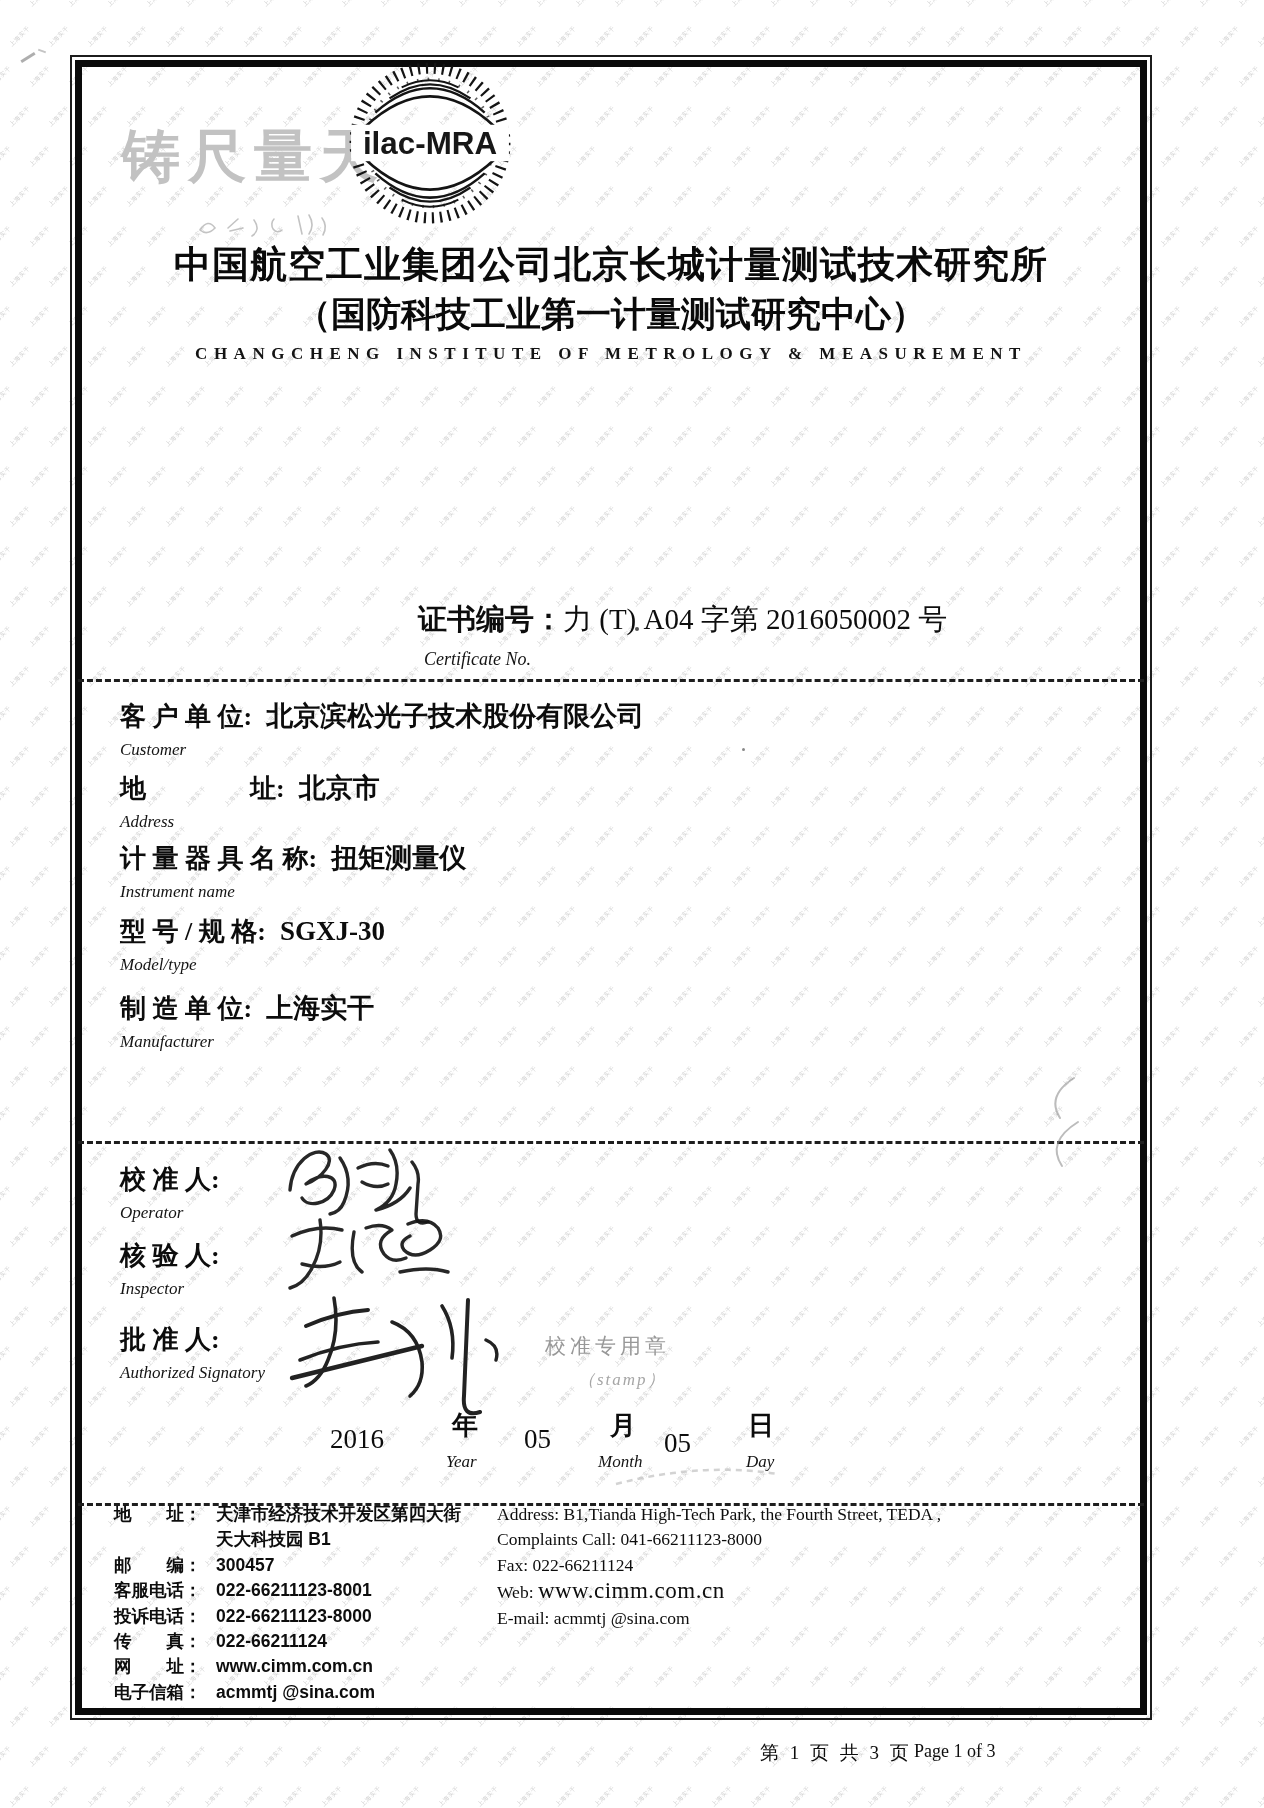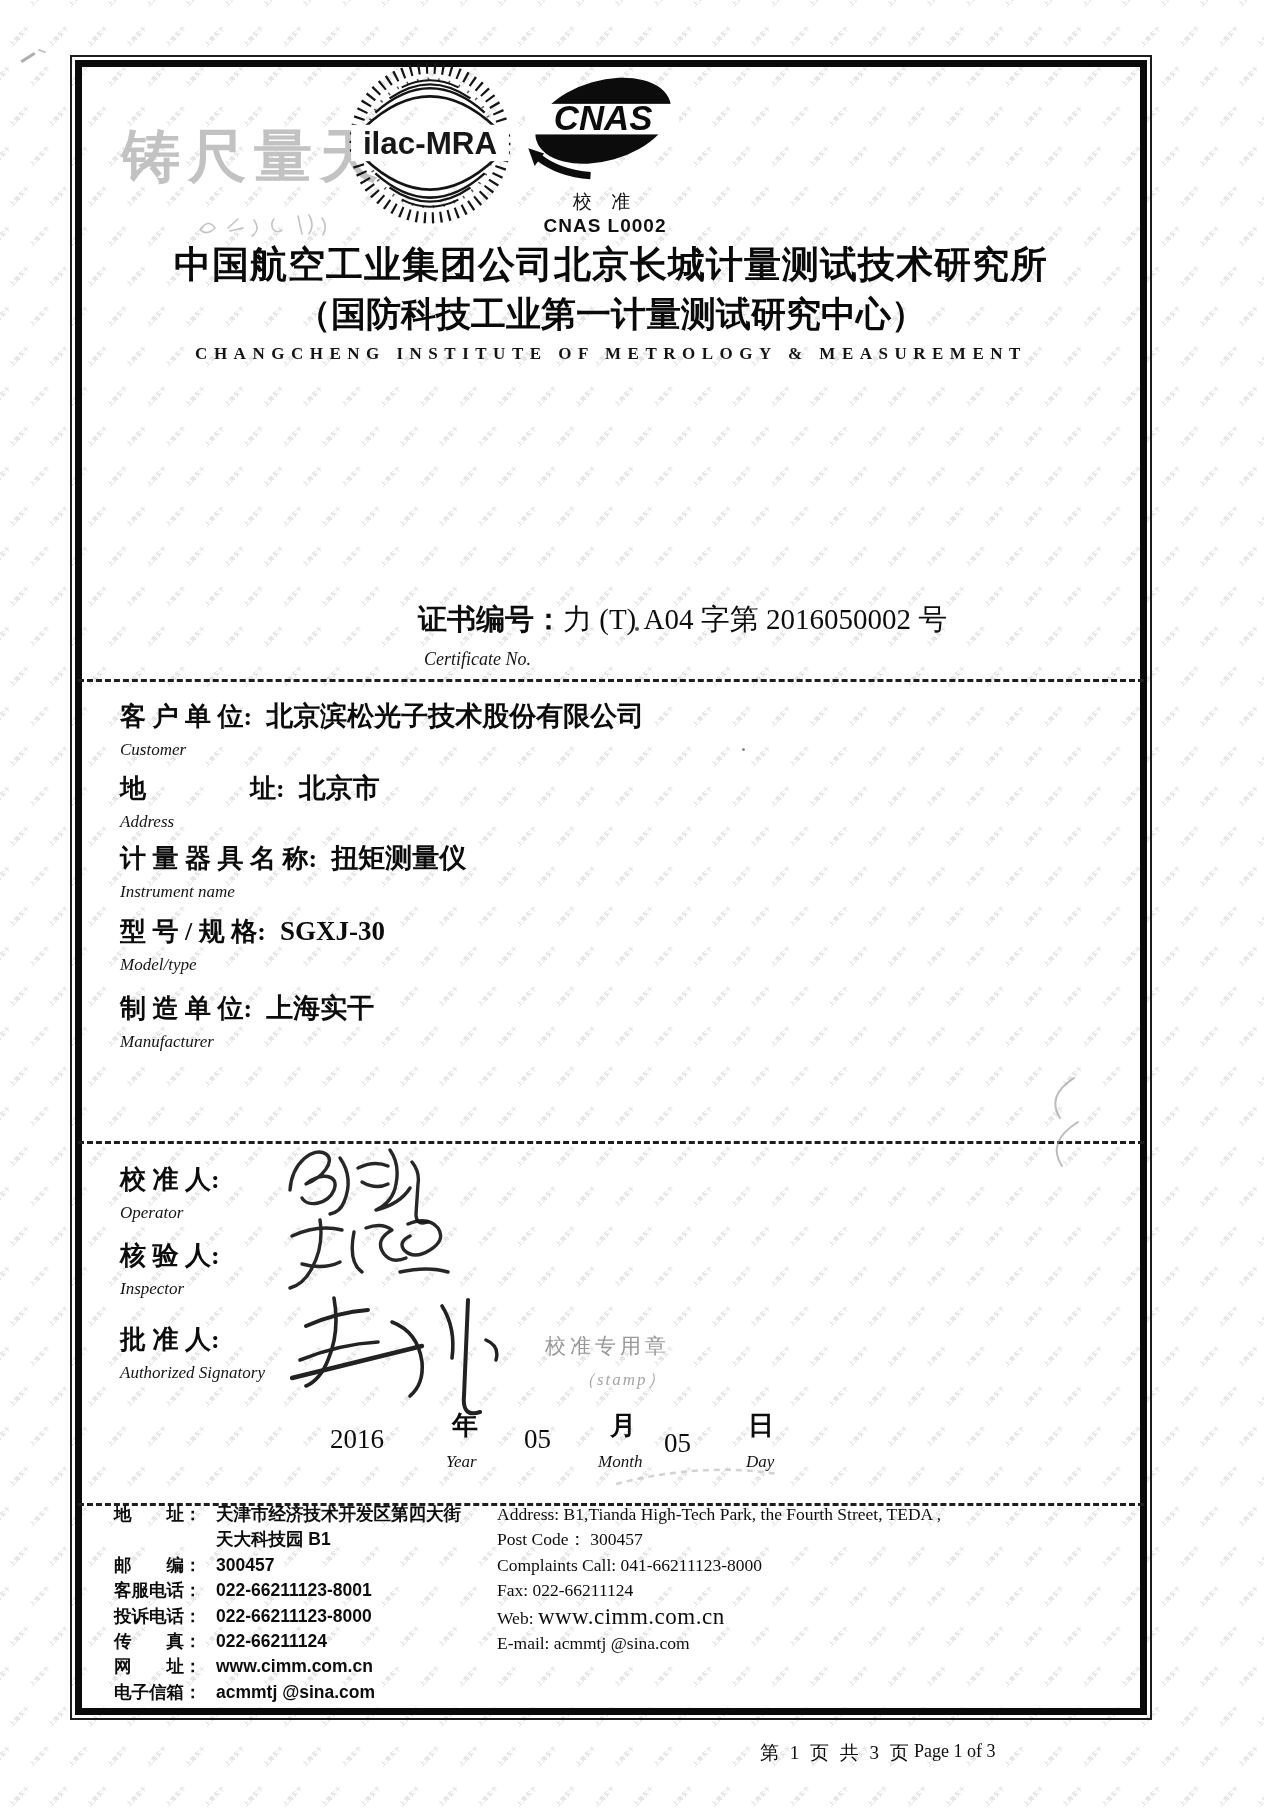--- a/index.html
+++ b/index.html
@@ -1624,31 +1624,20 @@
       <path d="M52 27 Q80 13 108 27" stroke-width="2"></path>
       <path d="M16 98 Q80 158 144 98" stroke-width="2.6"></path>
       <path d="M26 112 Q80 160 134 112" stroke-width="2.4"></path>
       <path d="M40 126 Q80 154 120 126" stroke-width="2.2"></path>
       <path d="M52 138 Q80 152 108 138" stroke-width="2"></path>
     </g>
     <rect x="2" y="64" width="156" height="36" fill="#ffffff"></rect>
     <text x="80" y="93" text-anchor="middle" font-size="31" font-weight="bold" font-family="Liberation Sans, DejaVu Sans, sans-serif" fill="#171717">ilac-MRA</text>
   </svg>
 
-  <div class="abs" style="left:520px;top:68px;width:170px;">
-    <svg width="160" height="116" viewBox="0 0 150 110">
-      <ellipse cx="78" cy="50" rx="66" ry="38" fill="#0c0c0c" transform="rotate(-16 78 50)"></ellipse>
-      <rect x="4" y="34" width="146" height="29" fill="#ffffff"></rect>
-      <text x="78" y="59" text-anchor="middle" font-size="33" font-weight="bold" font-style="italic" font-family="Liberation Sans, DejaVu Sans, sans-serif" fill="#0c0c0c">CNAS</text>
-      <path d="M16 84 Q36 100 66 102" stroke="#0c0c0c" stroke-width="7" fill="none"></path>
-      <polygon points="7,76 22,81 13,93" fill="#0c0c0c"></polygon>
-    </svg>
-    <div class="cnas-type">校 准</div>
-    <div class="cnas-no">CNAS L0002</div>
-  </div>
 
   <div class="abs ctr org-cn sans" style="top:240px;">中国航空工业集团公司北京长城计量测试技术研究所</div>
   <div class="abs ctr org-cn2 sans" style="top:291px;">（国防科技工业第一计量测试研究中心）</div>
   <div class="abs ctr org-en" style="top:344px;">CHANGCHENG INSTITUTE OF METROLOGY &amp; MEASUREMENT</div>
 
 
   <div class="abs certno" style="left:418px;top:600px;">
     <span class="lbl">证书编号：</span><span>力 (T) A04 字第 2016050002 号</span>
   </div>
   <div class="abs caption" style="left:424px;top:649px;font-size:18px;">Certificate No.</div>
@@ -1759,21 +1748,20 @@
     <div><span class="fcnl">邮　　编：</span><span>300457</span></div>
     <div><span class="fcnl">客服电话：</span><span>022-66211123-8001</span></div>
     <div><span class="fcnl">投诉电话：</span><span>022-66211123-8000</span></div>
     <div><span class="fcnl">传　　真：</span><span>022-66211124</span></div>
     <div><span class="fcnl">网　　址：</span><span>www.cimm.com.cn</span></div>
     <div><span class="fcnl">电子信箱：</span><span>acmmtj @sina.com</span></div>
   </div>
 
   <div class="fcol fcol-en">
     <div>Address: B1,Tianda High-Tech Park, the Fourth Street, TEDA ,</div>
-    <div>Post Code：  300457</div>
     <div>Complaints Call: 041-66211123-8000</div>
     <div>Fax: 022-66211124</div>
     <div><span>Web: </span><span class="weburl">www.cimm.com.cn</span></div>
     <div>E-mail: acmmtj @sina.com</div>
   </div>
 
   <div class="abs pgno-cn" style="left:760px;top:1740px;">第 1 页 共 3 页</div>
   <div class="abs pgno-en" style="left:914px;top:1741px;">Page 1 of 3</div>
 
   <div class="pencil" style="left:20px;top:56px;width:16px;height:3px;transform:rotate(-32deg);opacity:.55;"></div>

